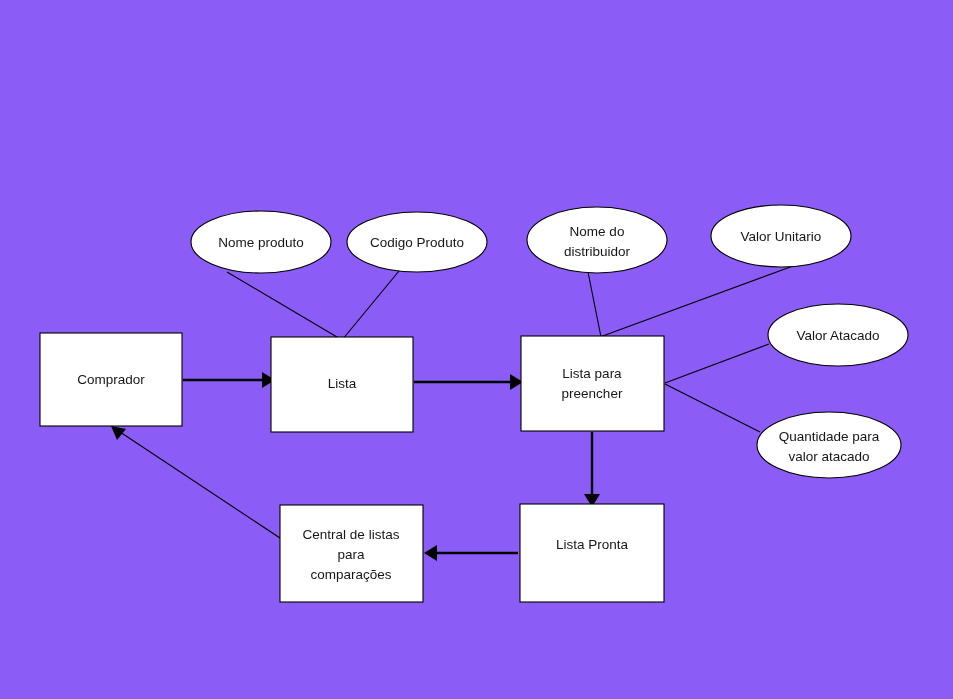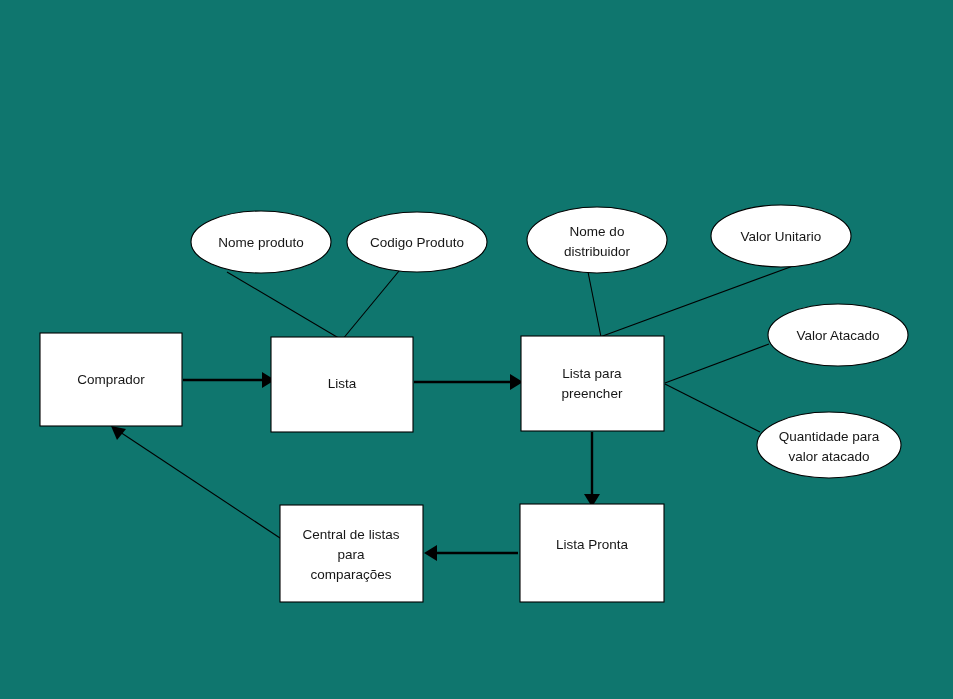--- a/index.html
+++ b/index.html
@@ -54,21 +54,21 @@
     fill: none;
   }
   .arrow-head {
     fill: #000000;
     stroke: none;
   }
 </style>
 </head>
 <body style="background: rgb(250, 246, 236);">
 
-<div id="diagram-canvas" style="background: #0f766e;">
+<div id="diagram-canvas" style="background: #8b5cf6;">
 
   <svg class="layer" viewBox="0 0 953 699">
 
     <g>
 
       <path class="thin-link" d="M 227 272 L 342 340"></path>
 
       <path class="thin-link" d="M 399 271 L 342 340"></path>
 
       <path class="thin-link" d="M 588 272 L 601 337"></path>

